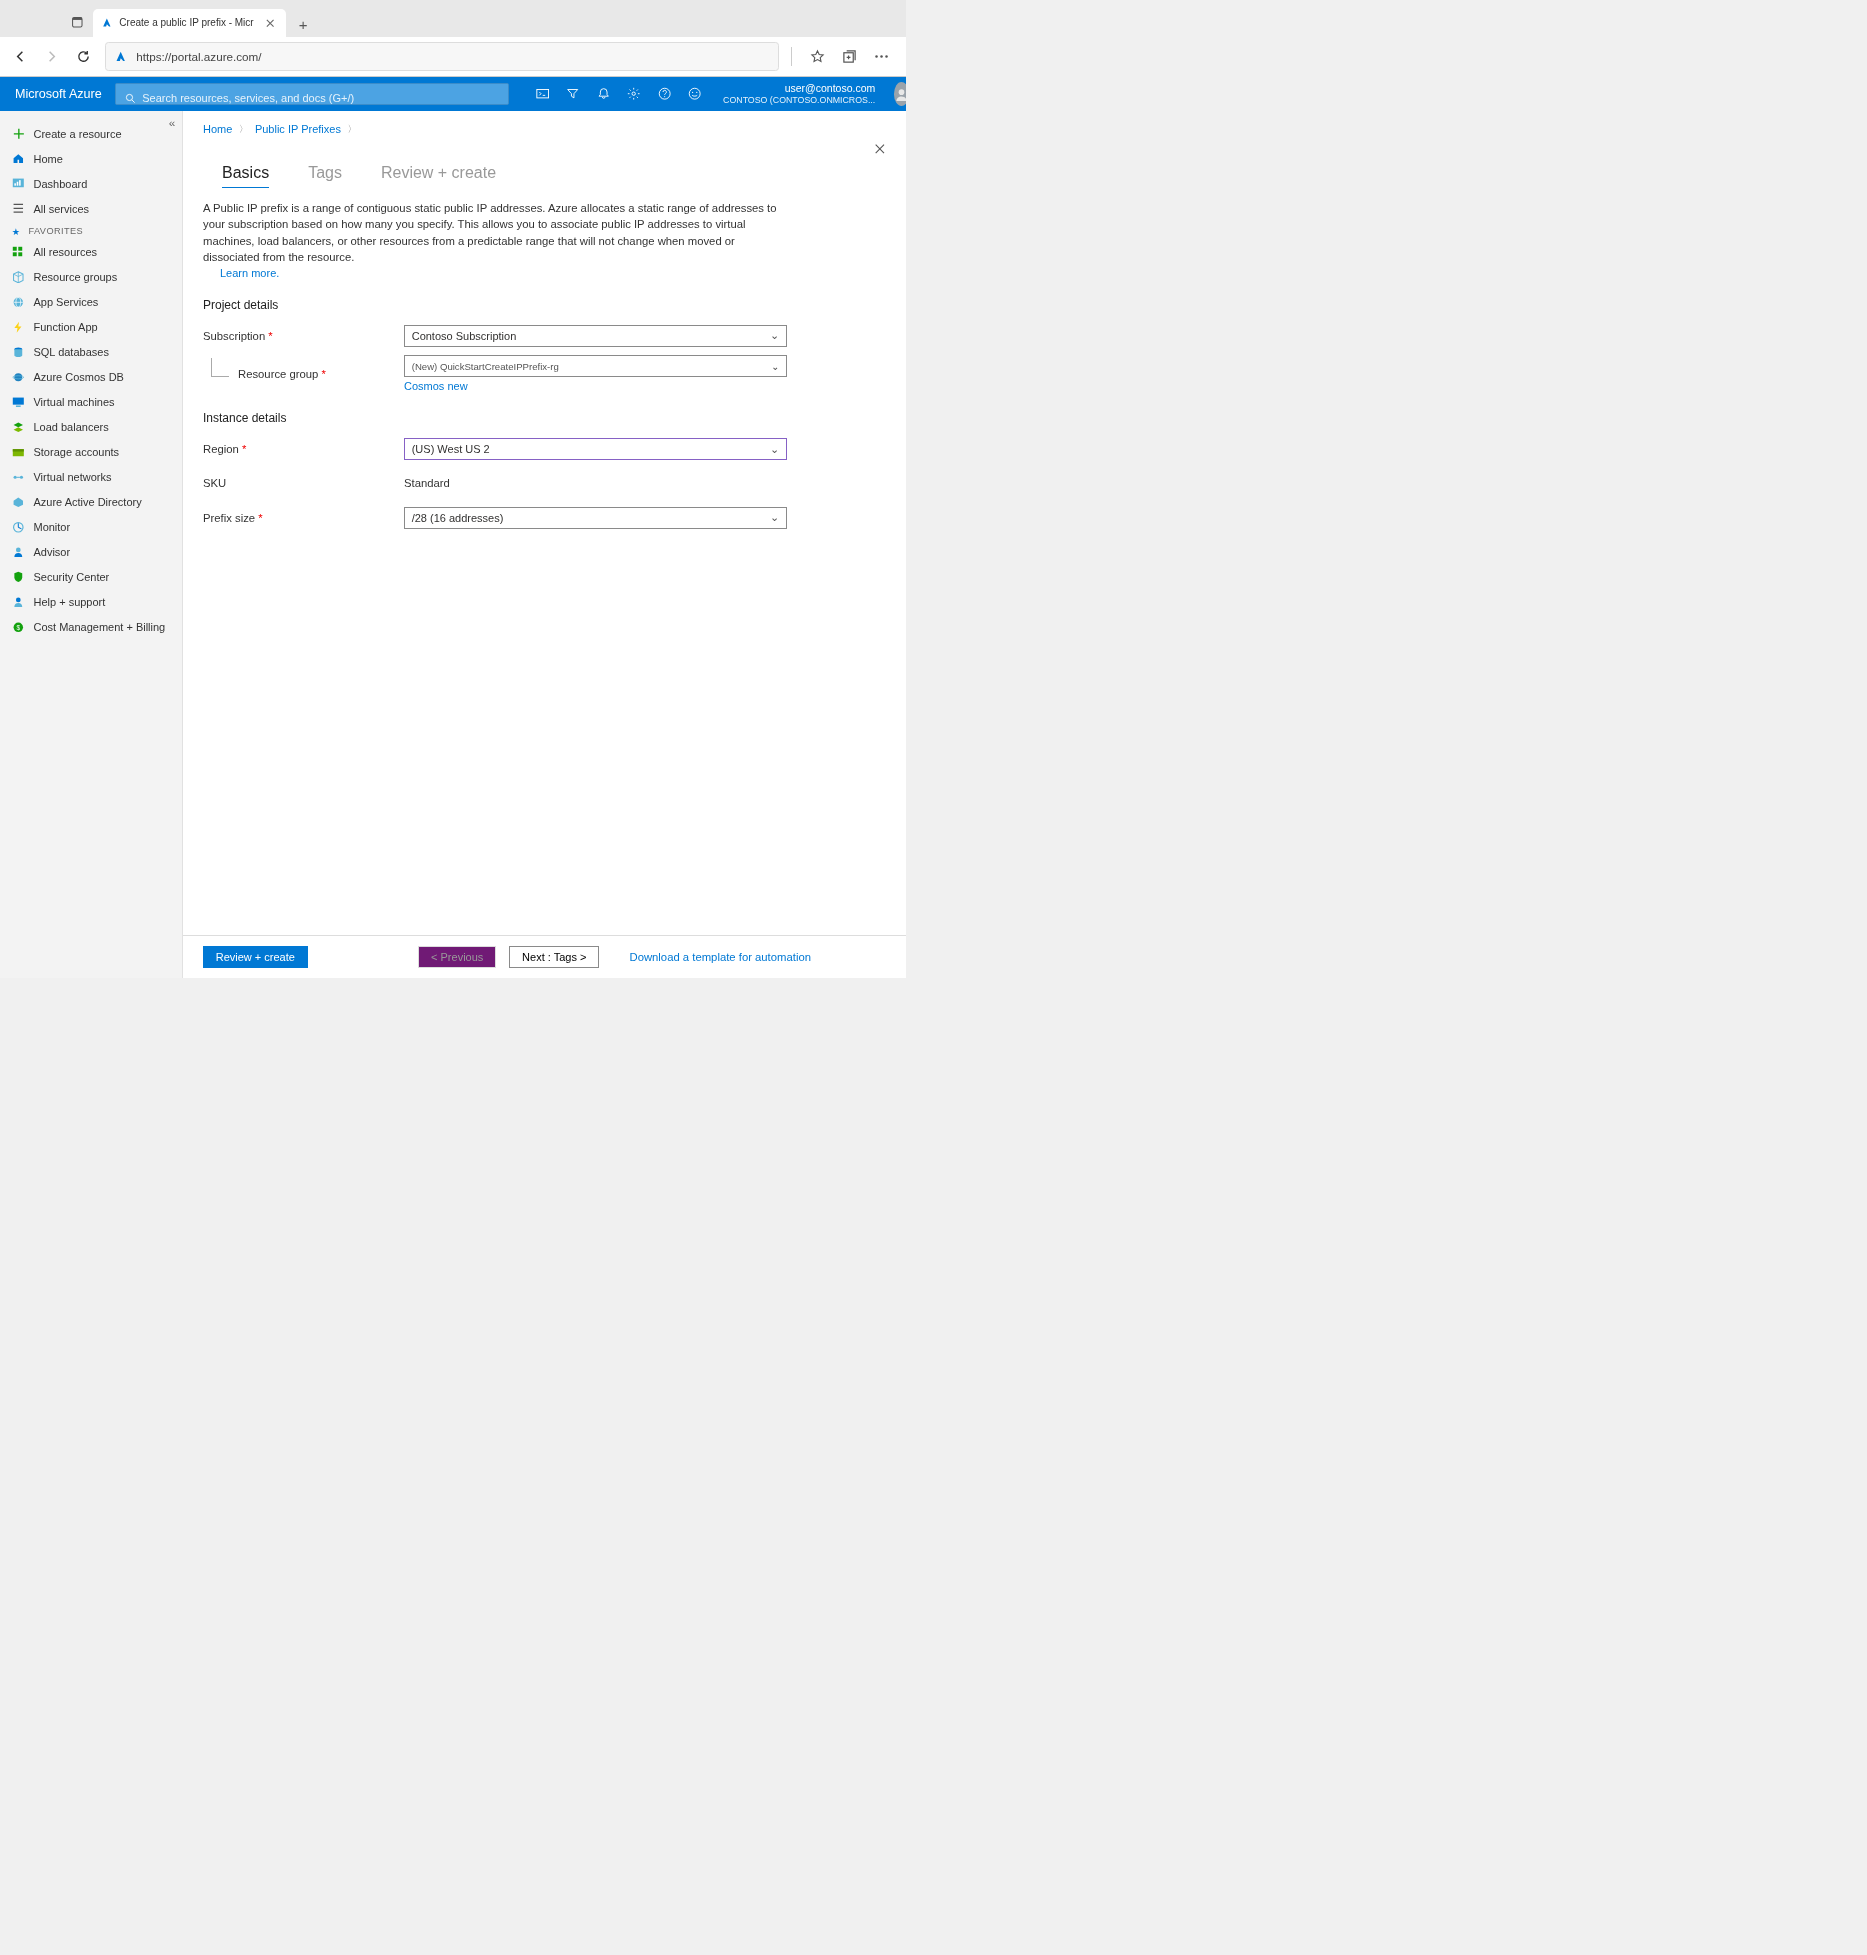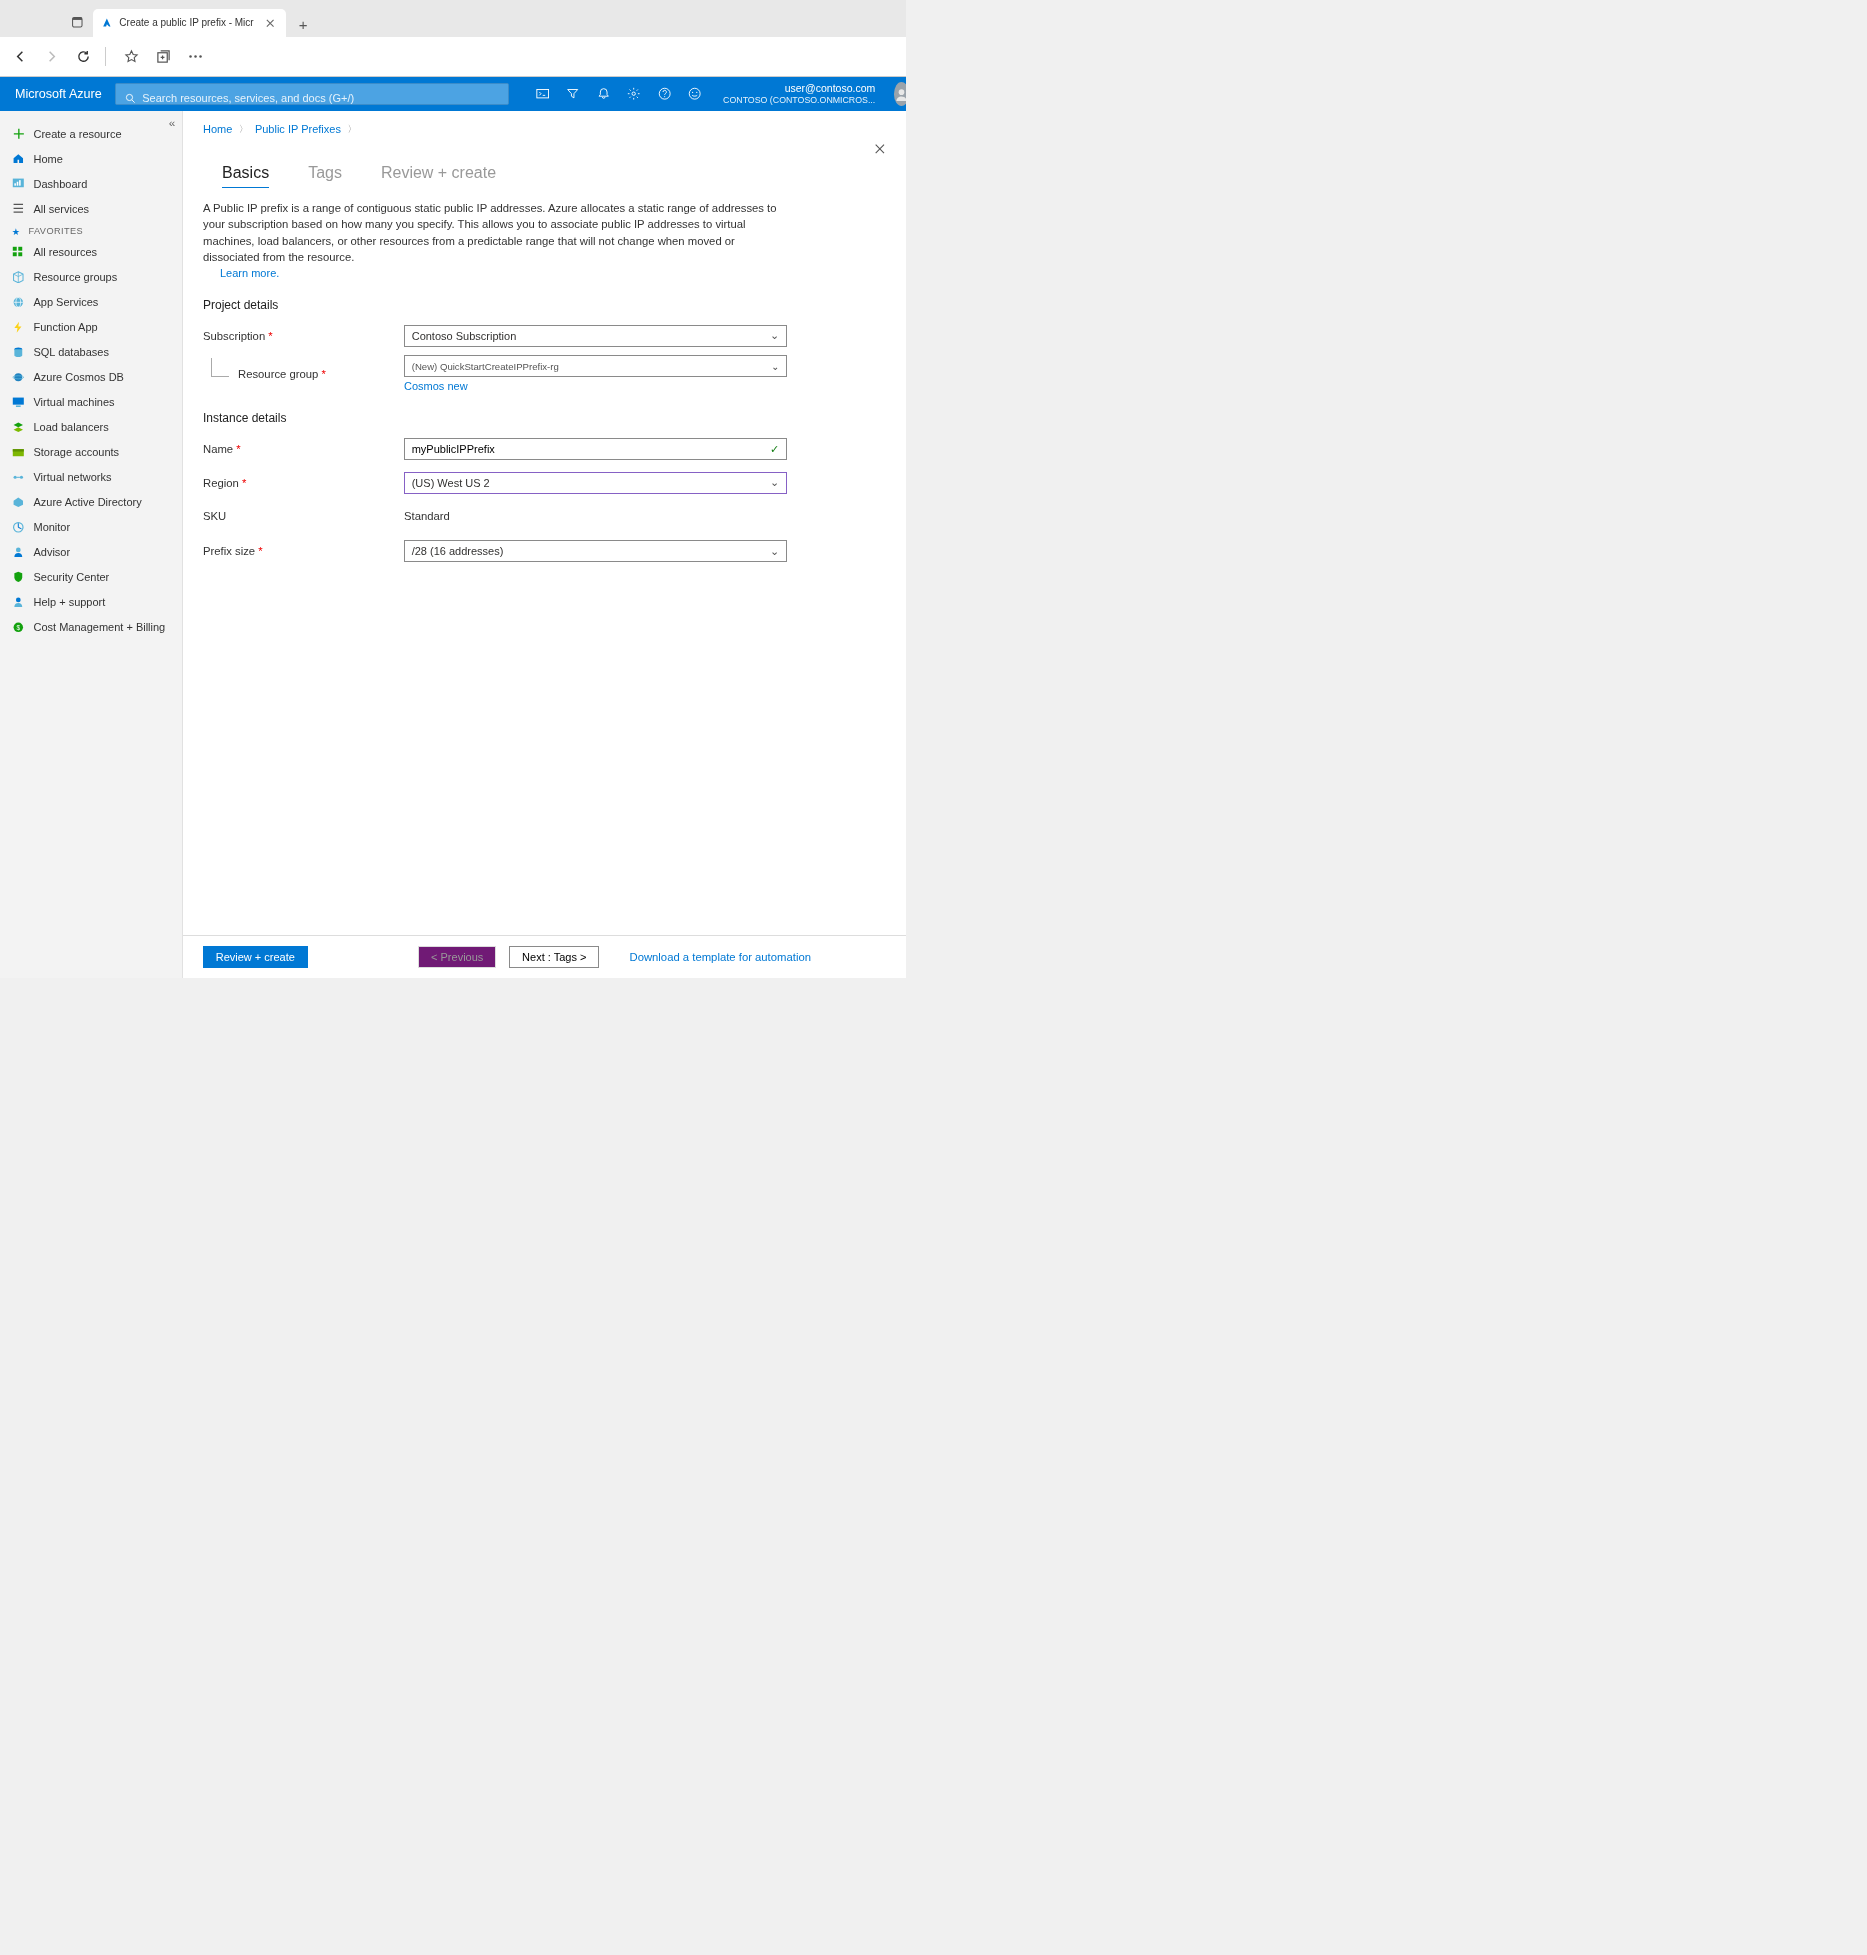--- a/index.html
+++ b/index.html
@@ -131,20 +131,26 @@
       <svg width="15" height="15" viewBox="0 0 16 16">
         <path d="M6 3 L11 8 L6 13" fill="none" stroke="#bbb" stroke-width="1.6"></path>
       </svg>
     </div>
   <div class="nav-btn">
       <svg width="15" height="15" viewBox="0 0 16 16">
         <path d="M13 8a5 5 0 1 1-1.5-3.5" fill="none" stroke="#333" stroke-width="1.5"></path>
         <path d="M12 2v3h-3" fill="none" stroke="#333" stroke-width="1.5"></path>
       </svg>
     </div>
+  <div class="url-box">
+    <svg class="azure-mini" viewBox="0 0 16 16">
+        <path d="M8 2 L3 13 L7 13 L8 10 L11 13 L13 13 Z" fill="#0078d4"></path>
+      </svg>
+    <span>https://portal.azure.com/</span>
+  </div>
   <div class="br-sep"></div>
   <div class="br-icons">
     <span>
         <svg width="15" height="15" viewBox="0 0 16 16">
           <path d="M8 2l1.8 3.8 4.2.5-3.1 2.9.8 4.1L8 11.3 4.3 13.3l.8-4.1L2 6.3l4.2-.5z" fill="none" stroke="#555" stroke-width="1.2"></path>
         </svg>
       </span>
     <span>
         <svg width="15" height="15" viewBox="0 0 16 16">
           <rect x="2" y="4" width="10" height="10" fill="none" stroke="#555" stroke-width="1.3"></rect>
@@ -455,29 +461,20 @@
           <div class="sel small">
               <span>(New) QuickStartCreateIPPrefix-rg</span>
               <span class="chev2">⌄</span>
             </div>
           <span class="link-small">Cosmos new</span>
         </div>
       </div>
 
       <div class="section-h">Instance details</div>
       <div class="form-row">
-        <div class="form-label"><span>Name</span> <span class="req">*</span></div>
-        <div class="form-ctrl">
-          <div class="inp">
-              <input value="myPublicIPPrefix" style="">
-              <span class="valid-mark">✓</span>
-            </div>
-        </div>
-      </div>
-      <div class="form-row">
         <div class="form-label"><span>Region</span> <span class="req">*</span></div>
         <div class="form-ctrl">
           <div class="sel active">
               <span>(US) West US 2</span>
               <span class="chev2">⌄</span>
             </div>
         </div>
       </div>
       <div class="form-row">
         <div class="form-label">SKU</div>

